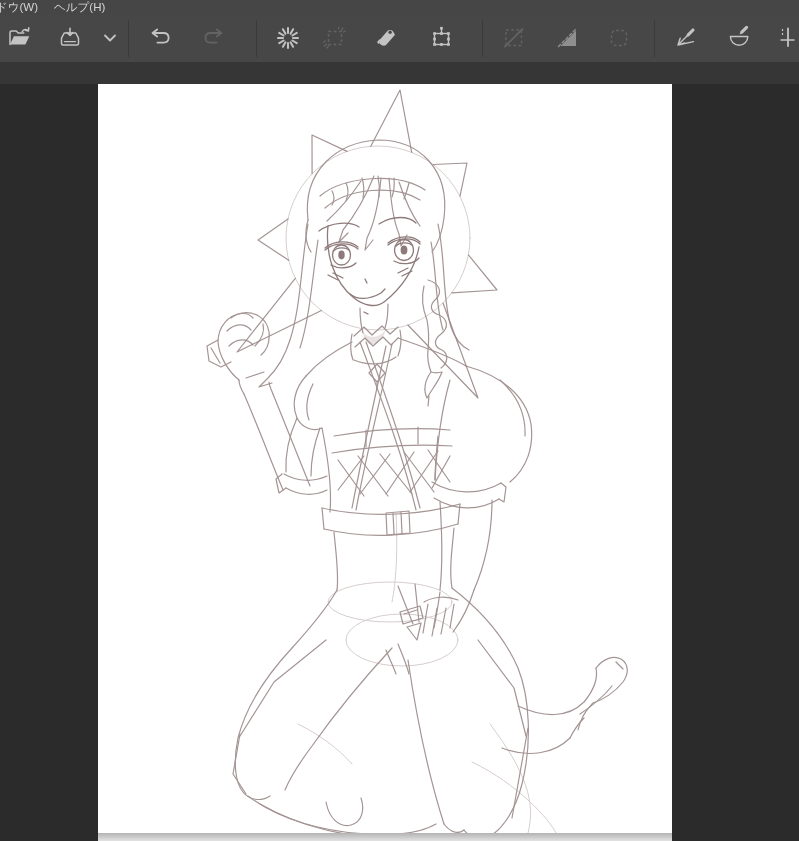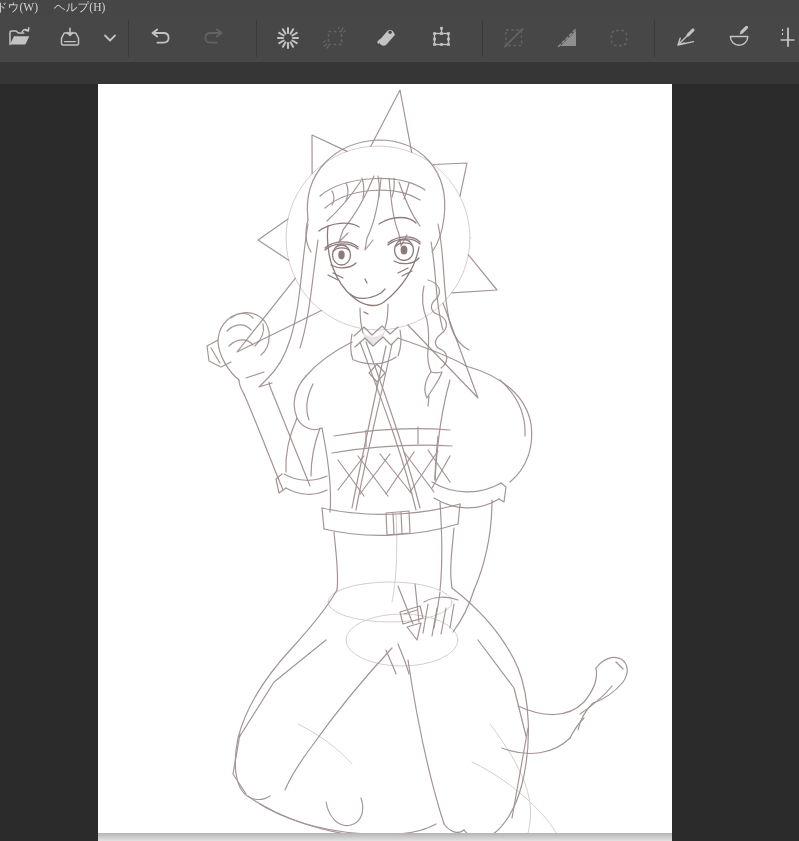--- a/index.html
+++ b/index.html
@@ -8,21 +8,21 @@
     background:var(--workspace-bg,#2b2b2b);
     font-family:"Liberation Sans",sans-serif;
     -webkit-font-smoothing:antialiased;
   }
   
   .menubar{
     position:absolute;left:0;top:0;width:799px;height:15px;
     background:var(--menubar-bg,#464646);
     color:var(--menu-text,#d4d4d4);
     font-size:11.5px;line-height:15px;
-    display:flex;gap:14px;white-space:nowrap;font-family:Liberation Serif, serif;
+    display:flex;gap:14px;white-space:nowrap;
   }
   .menubar .mi{padding:0 1px;cursor:default;}
   .menubar .mi:first-child{margin-left:-5px;}
   
   .toolbar{
     position:absolute;left:0;top:15px;width:799px;height:47px;
     background:var(--toolbar-bg,#474747);
     overflow:hidden;
   }
   .ic{position:absolute;top:10px;width:26px;height:26px;}

